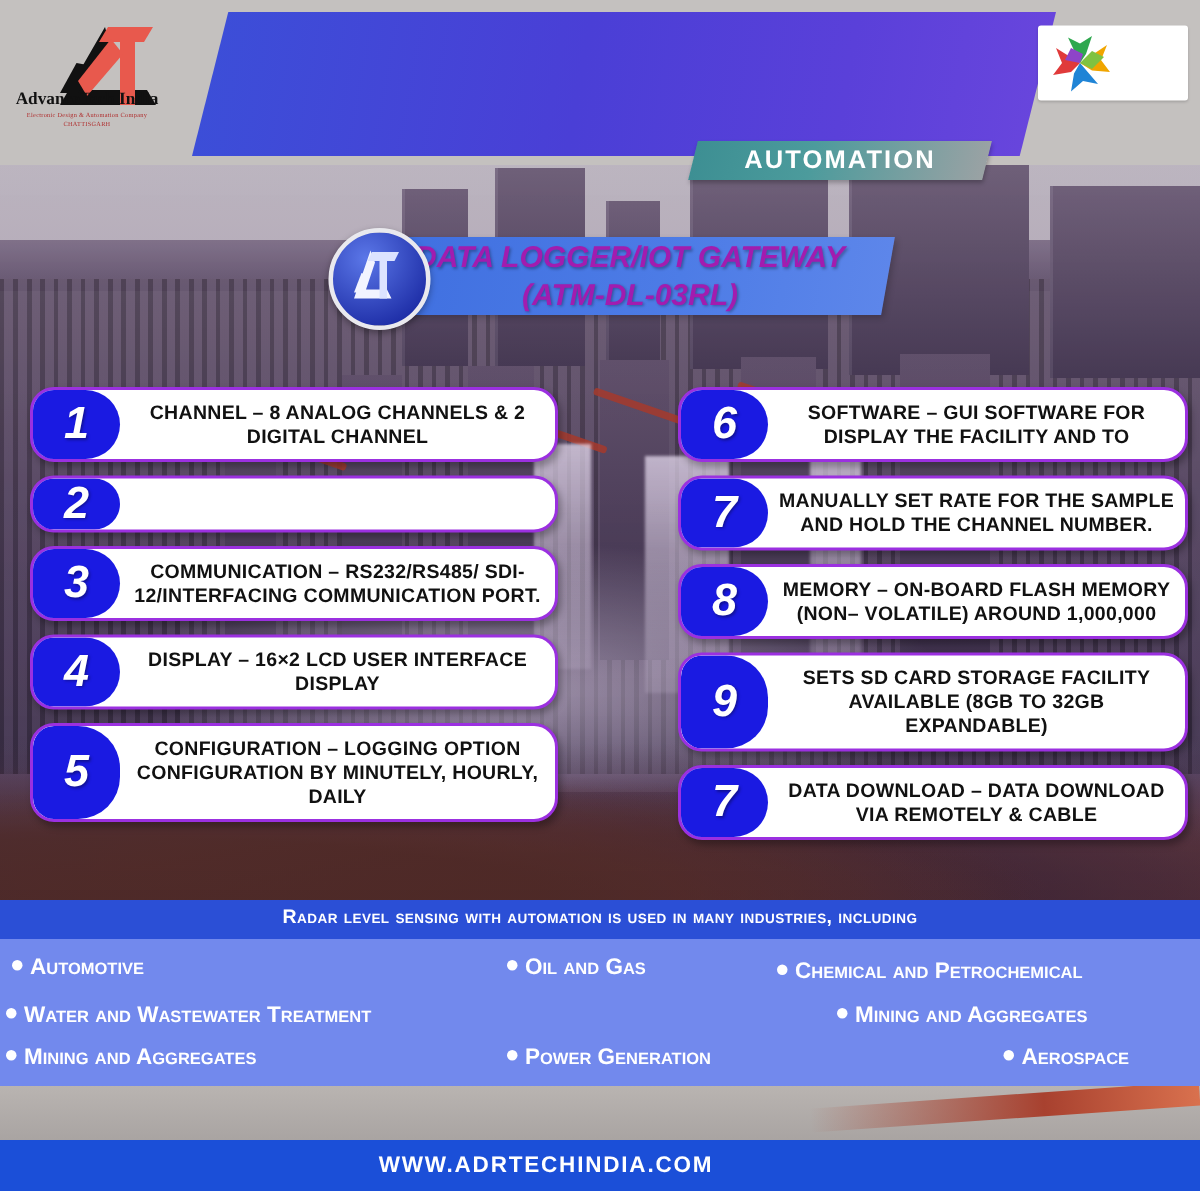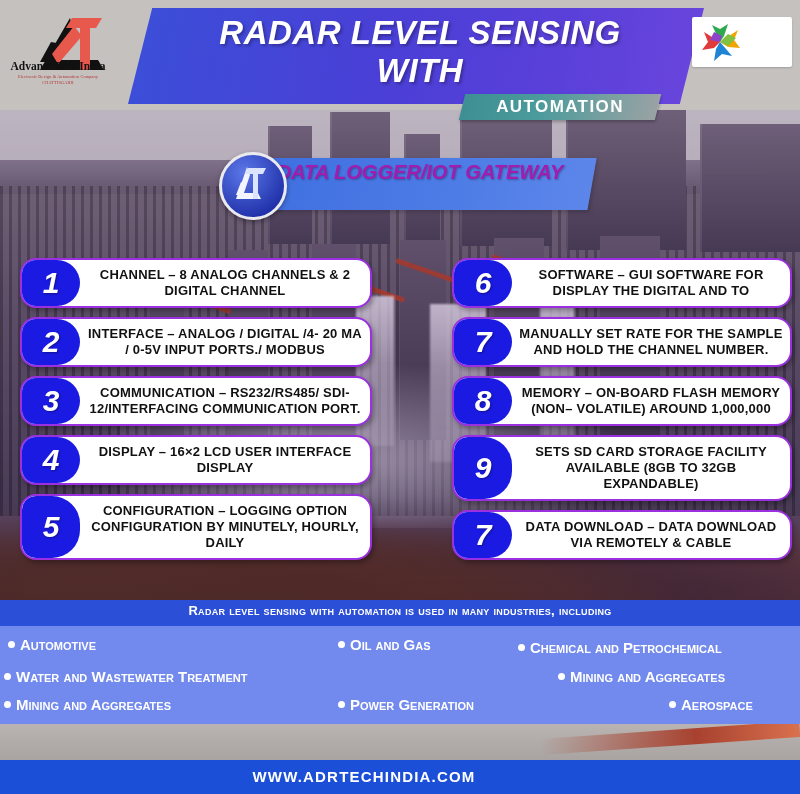--- a/index.html
+++ b/index.html
@@ -151,24 +151,20 @@
       <path d="M56 12 L64 22 L40 50 L34 40 Z" fill="#e8594d"></path>
     </svg>
   </div>
   <div class="logo-name">AdvanceTech India</div>
   <div class="logo-sub">
     <span>Electronic Design &amp; Automation Company</span><br>
     <span>CHATTISGARH</span>
   </div>
 
   <div class="title-band"></div>
-  <div class="title">
-    <span>RADAR LEVEL SENSING</span><br>
-    <span>WITH</span>
-  </div>
   <div class="auto-badge"></div>
   <div class="auto-badge-text">AUTOMATION</div>
 
   <div class="gem">
     <svg width="44" height="44" viewBox="0 0 44 44" style="position:absolute;left:6px;top:3px;">
       <path d="M22 22 L6 12 L10 22 L4 30 L16 28 Z" fill="#e03a3a"></path>
       <path d="M22 22 L14 5 L22 9 L30 4 L26 16 Z" fill="#2fa84f"></path>
       <path d="M22 22 L40 10 L36 20 L42 28 L30 27 Z" fill="#f0a500"></path>
       <path d="M22 22 L34 36 L24 34 L16 41 L18 29 Z" fill="#1f84d6"></path>
       <path d="M22 22 L30 14 L38 18 L30 26 Z" fill="#7fc241"></path>
@@ -179,41 +175,41 @@
 
   <div class="dl-stripes">
     <i style="left:0;"></i>
       <i style="left:20px;"></i>
       <i style="left:40px;"></i>
       <i style="left:60px;"></i>
   </div>
   <div class="dl-band"></div>
   <div class="dl-text">
     <span>DATA LOGGER/IOT GATEWAY</span><br>
+    <span>(ATM-DL-03RL)</span>
   </div>
   <div class="logo-circle">
     <svg width="44" height="40" viewBox="0 0 44 40" style="position:absolute;left:6px;top:10px;">
       <path d="M19 2 L8 34 L33 34 L30 28 L16 28 L22 10 Z" fill="#f2f4ff"></path>
       <path d="M13 17 L8 30 L14 30 L18 19 Z" fill="#f2f4ff"></path>
       <path d="M20 3 L38 3 L35 9 L17 9 Z" fill="#dce3ff"></path>
       <path d="M25 5 L30 5 L30 34 L25 34 Z" fill="#dce3ff"></path>
     </svg>
   </div>
 
   <div class="col-left">
     <div class="card-wrap">
       <div class="card-outer">
         <div class="card-num">1</div>
         <div class="card-body">CHANNEL – 8 ANALOG CHANNELS &amp; 2 DIGITAL CHANNEL</div>
       </div>
     </div>
     <div class="card-wrap">
       <div class="card-outer">
         <div class="card-num">2</div>
-        <div class="card-body">INTERFACE – ANALOG / DIGITAL /4- 20 MA / 0-5V INPUT PORTS./ MODBUS</div>
       </div>
     </div>
     <div class="card-wrap">
       <div class="card-outer">
         <div class="card-num">3</div>
         <div class="card-body">COMMUNICATION – RS232/RS485/ SDI-12/INTERFACING COMMUNICATION PORT.</div>
       </div>
     </div>
     <div class="card-wrap">
       <div class="card-outer">
@@ -226,21 +222,21 @@
         <div class="card-num">5</div>
         <div class="card-body">CONFIGURATION – LOGGING OPTION CONFIGURATION BY MINUTELY, HOURLY, DAILY</div>
       </div>
     </div>
   </div>
 
   <div class="col-right">
     <div class="card-wrap">
       <div class="card-outer">
         <div class="card-num">6</div>
-        <div class="card-body">SOFTWARE – GUI SOFTWARE FOR DISPLAY THE DIGITAL AND TO</div>
+        <div class="card-body">SOFTWARE – GUI SOFTWARE FOR DISPLAY THE FACILITY AND TO</div>
       </div>
     </div>
     <div class="card-wrap">
       <div class="card-outer">
         <div class="card-num">7</div>
         <div class="card-body">MANUALLY SET RATE FOR THE SAMPLE AND HOLD THE CHANNEL NUMBER.</div>
       </div>
     </div>
     <div class="card-wrap">
       <div class="card-outer">

